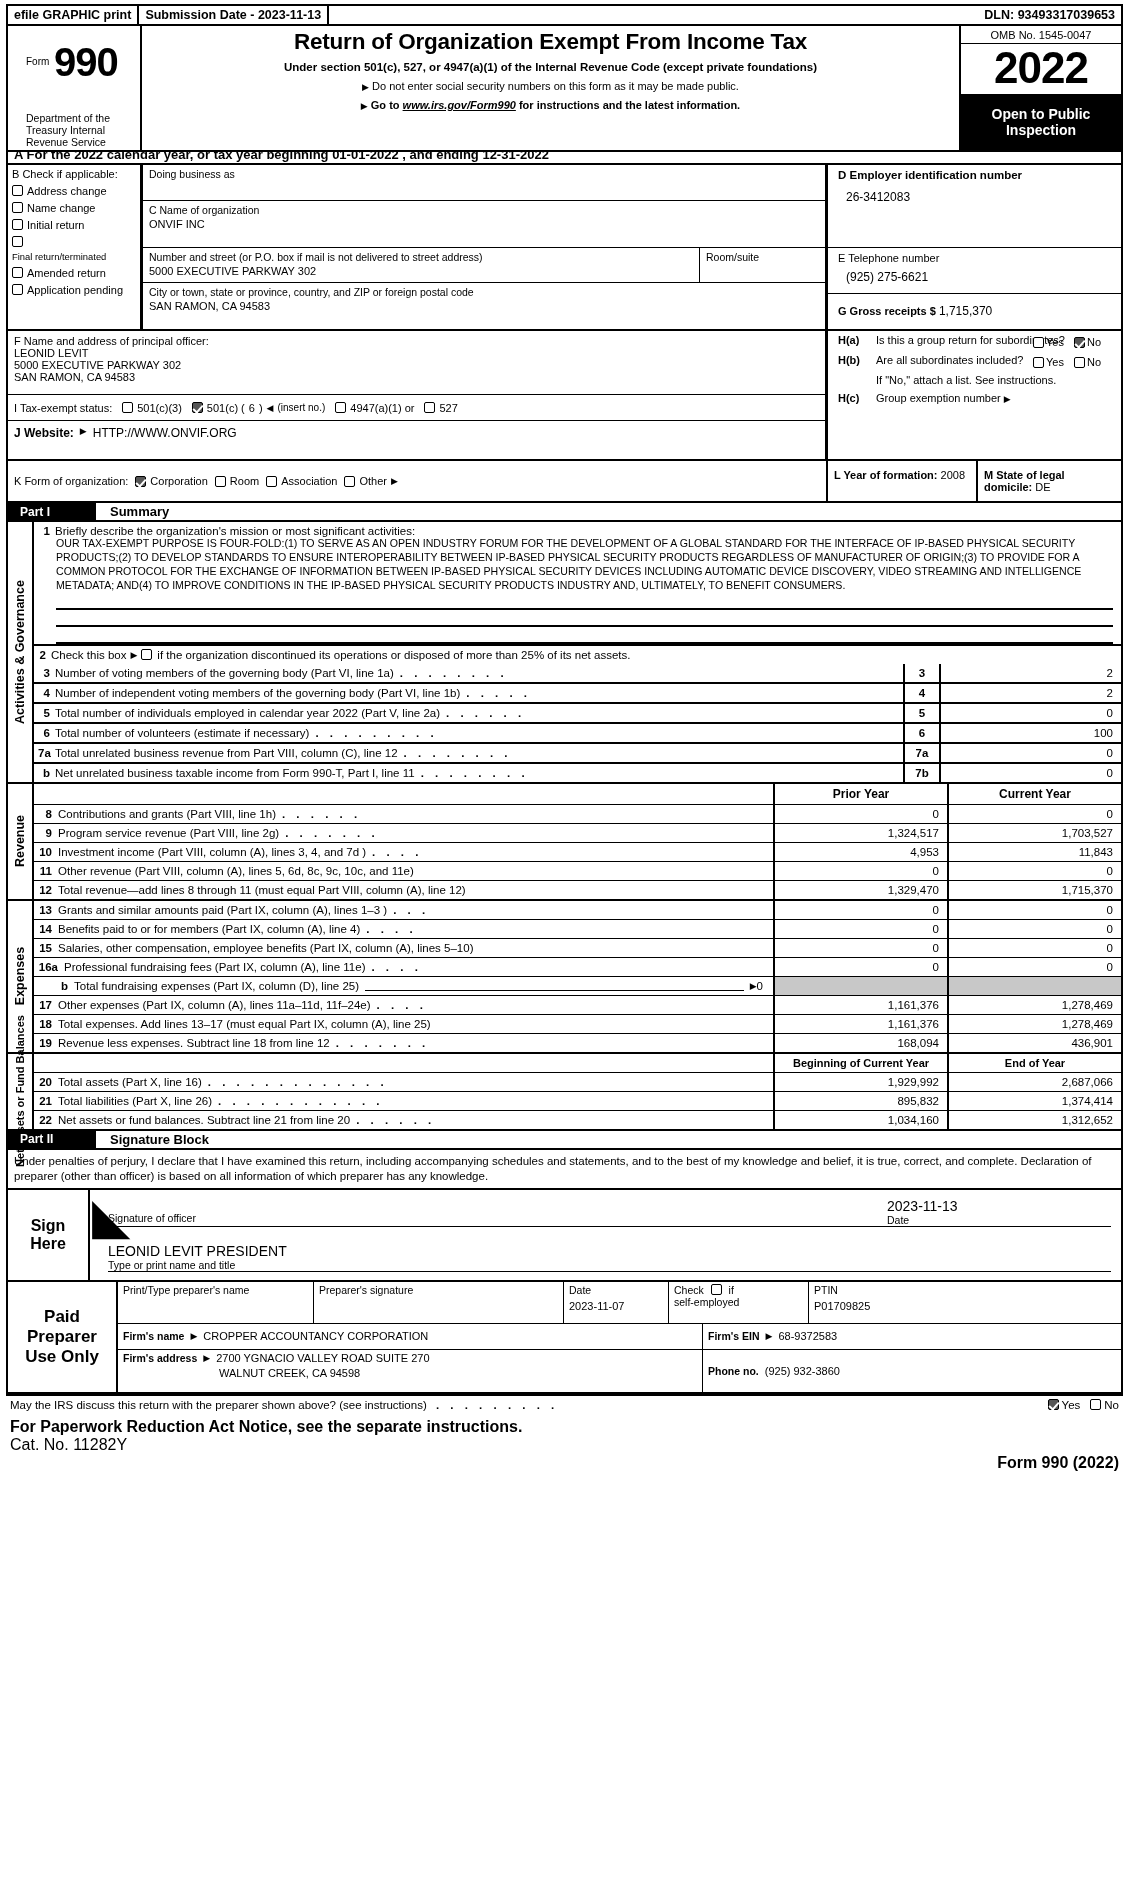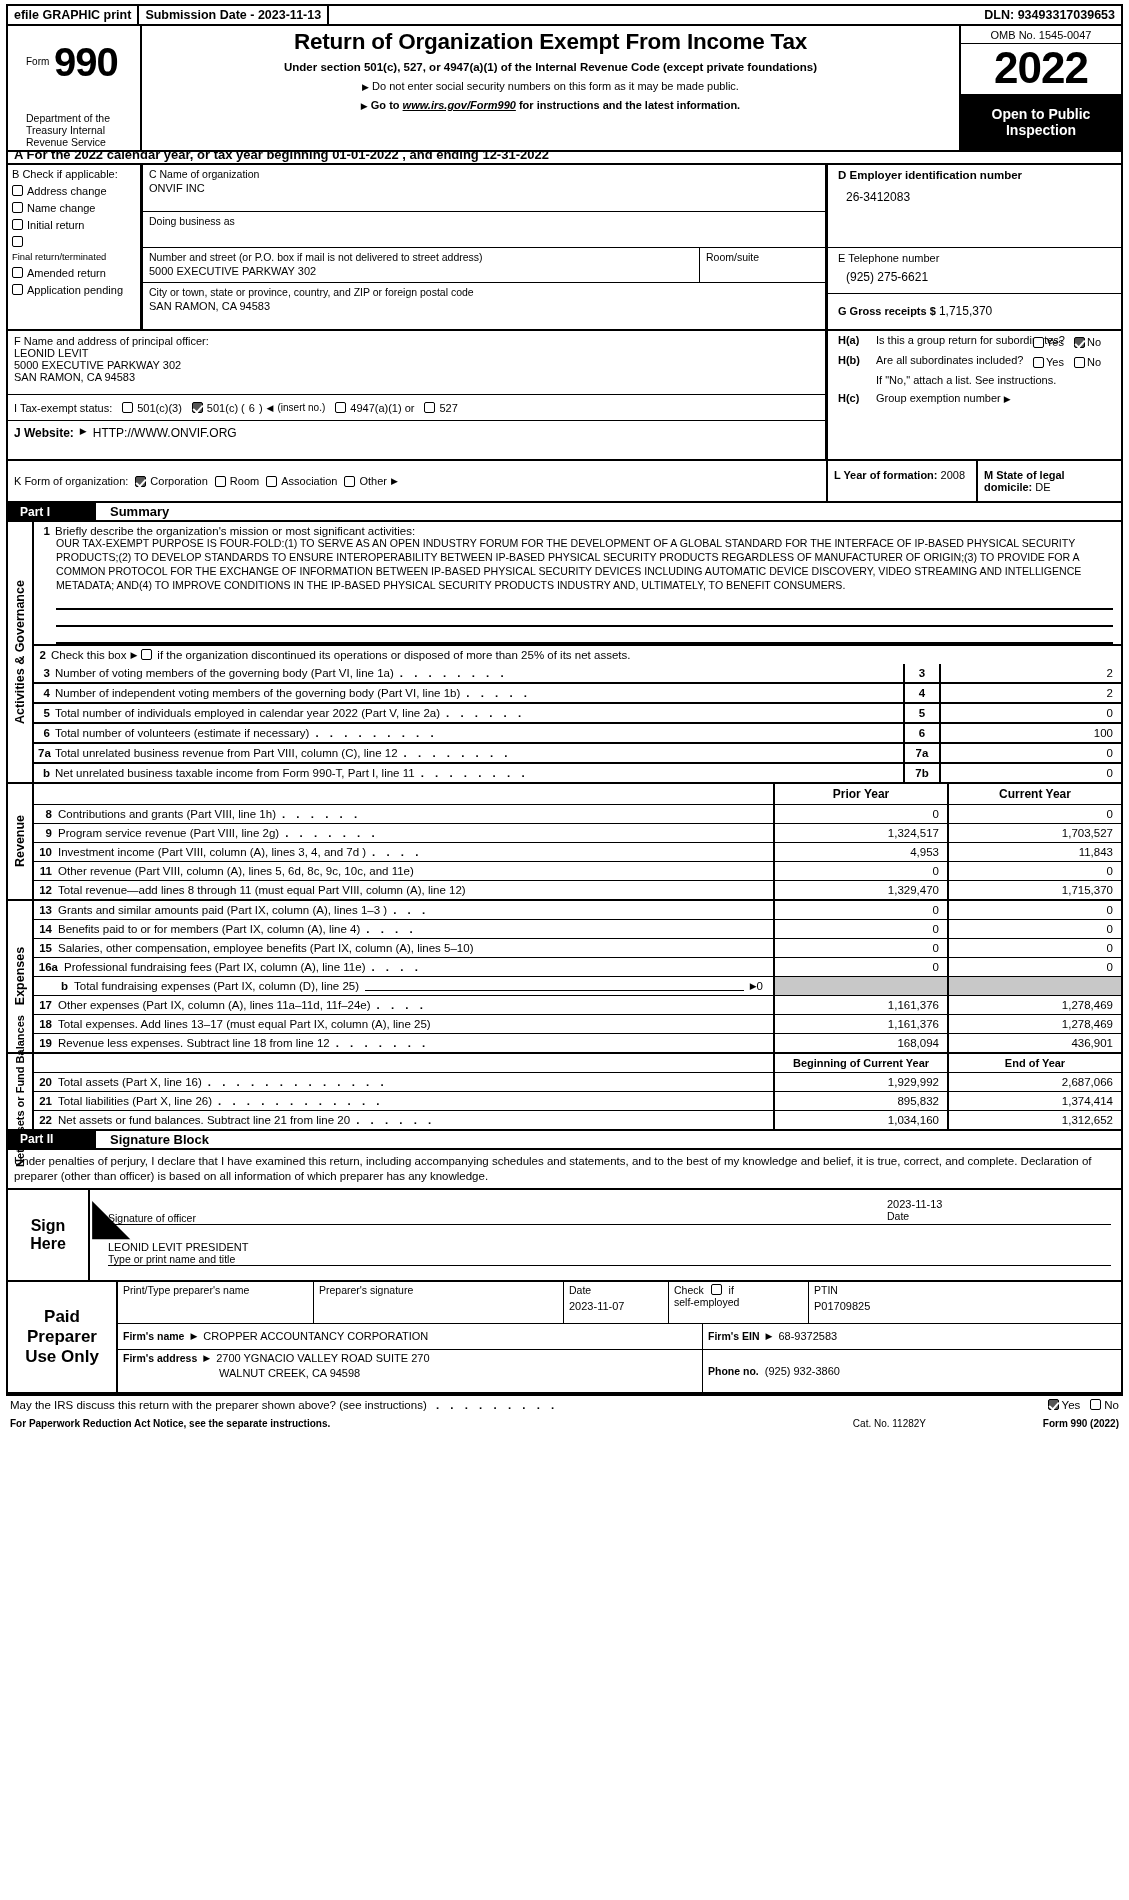--- a/index.html
+++ b/index.html
@@ -123,39 +123,39 @@
   
   .sigtext { border:2px solid #000; border-top:none; padding:4px 6px; font-size:11.5px; line-height:1.3;
              position:relative; top:-6px; }
   .sigblock { display:flex; border:2px solid #000; border-top:none; position:relative; top:-6px; min-height:92px; }
   .sign-lbl { width:82px; border-right:2px solid #000; font-weight:bold; font-size:16px;
               display:flex; flex-direction:column; justify-content:center; align-items:center; flex:none; }
   .sign-body { flex:1; position:relative; padding:6px 10px 0 18px; }
   .sig-line { border-bottom:1px solid #000; display:flex; margin-bottom:2px; }
   .sig-line .a { flex:1; font-size:10.5px; padding-top:16px; }
   .sig-line .b { width:230px; font-size:10.5px; padding-top:16px; padding-left:6px; }
-  .sig-val { font-size:11px; }
+  .sig-val { font-size:14px; }
   .brace { position:absolute; left:2px; top:8px; font-size:50px; line-height:0.75; }
 
   
   .prep { display:flex; border:2px solid #000; border-top:none; position:relative; top:-6px; }
   .prep-lbl { width:110px; border-right:2px solid #000; font-weight:bold; font-size:17px;
               display:flex; flex-direction:column; justify-content:center; align-items:center;
               line-height:1.15; flex:none; }
   .prep-body { flex:1; }
   .prow { display:flex; border-bottom:1.5px solid #000; font-size:10.5px; }
   .prow:last-child { border-bottom:none; }
   .pc { border-right:1.5px solid #000; padding:2px 5px; }
   .pc:last-child { border-right:none; }
 
   .footer { display:flex; align-items:center; border-top:2px solid #000; position:relative; top:-6px;
             font-size:11.5px; padding:3px 4px; }
   .footer .f1 { flex:1; }
   .footer .f2 { display:flex; gap:10px; align-items:center; }
-  .lastline { display:flex; position:relative; top:-6px; font-size:10px; padding:4px 4px 0; }
+  .lastline { display:flex; position:relative; top:-6px; font-size:16px; padding:4px 4px 0;flex-direction:column; }
   .lastline .l1 { flex:1; font-weight:bold; }
   .lastline .l2 { width:190px; }
   .lastline .l3 { text-align:right; font-weight:bold; }
 </style>
 </head>
 <body>
 
 <div class="page">
 
   <div class="efile-bar">
@@ -216,27 +216,27 @@
         <span class="ck"></span>
         <span>Amended return</span>
       </div>
       <div class="cbrow">
         <span class="ck"></span>
         <span>Application pending</span>
       </div>
     </div>
 
     <div class="col-c">
+      <div class="cbox-cell" style="height:36px">
+        <div class="lbl">Doing business as</div>
+        <div class="val"></div>
+      </div>
       <div class="cbox-cell" style="height:47px">
         <div class="lbl">C Name of organization</div>
         <div class="val">ONVIF INC</div>
-      </div>
-      <div class="cbox-cell" style="height:36px">
-        <div class="lbl">Doing business as</div>
-        <div class="val"></div>
       </div>
       <div class="cbox-cell" style="height:35px;padding:0">
         <div class="row-split" style="height:100%">
           <div class="l">
             <div class="lbl">Number and street (or P.O. box if mail is not delivered to street address)</div>
             <div class="val">5000 EXECUTIVE PARKWAY 302</div>
           </div>
           <div class="r">
             <div class="lbl">Room/suite</div>
             <div class="val"></div>

